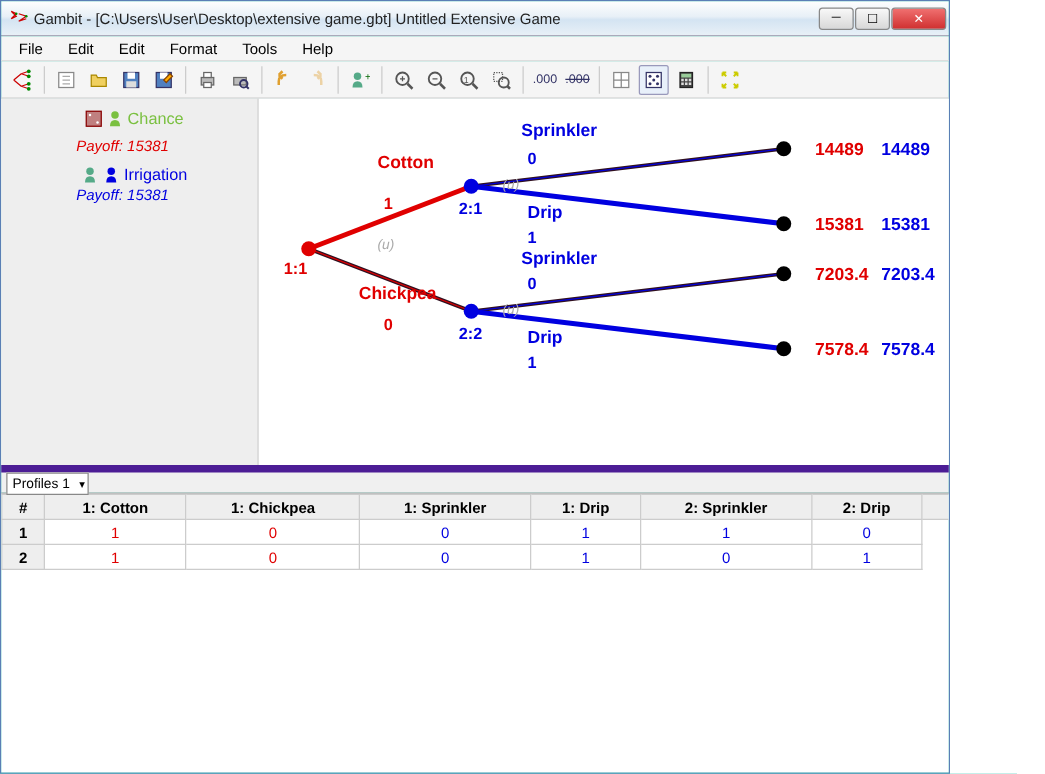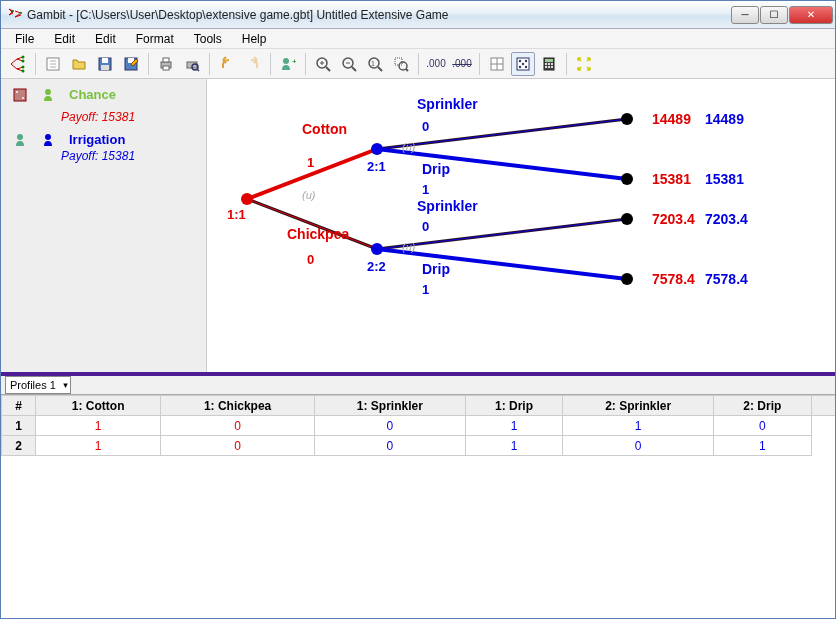--- a/index.html
+++ b/index.html
@@ -4,21 +4,21 @@
 <style>
   * { box-sizing: border-box; }
   body {
     margin: 0;
     font-family: Tahoma, Arial, sans-serif;
     font-size: 11px;
     background: #fff;
     user-select: none;
   }
   .window {
-    width: 836px;
+    width: 760px;
     height: 619px;
     border: 1px solid #5a7fb5;
     display: flex;
     flex-direction: column;
     background: #14b8a6;
   }
   .titlebar {
     height: 28px;
     background: linear-gradient(to bottom, #fefefe 0%, #e8f0f7 45%, #d4e4f2 55%, #e8f0f7 100%);
     display: flex;
@@ -87,46 +87,47 @@
   }
   .sidebar {
     width: 206px;
     background: #eeeeee;
     border-right: 1px solid #ccc;
     padding: 6px 4px;
   }
   .player-row {
     display: flex;
     align-items: center;
-    gap: 14px;
+    gap: 3px;
     padding: 2px 0 2px 8px;
     font-size: 13px;
-    font-weight: bold;
+    font-weight: normal;
+    justify-content: center;
   }
   .player-sub {
     padding-left: 56px;
     font-size: 12px;
     font-style: italic;
   }
   .tree-area {
     flex: 1;
     position: relative;
     background: #fff;
     overflow: hidden;
   }
   .tree-svg {
     position: absolute;
     left: 0; top: 0;
   }
   .profiles-bar {
     height: 22px;
     background: #f0f0f0;
-    border-top: 4px solid #4c1d95;
-    display: flex;
-    align-items: flex-end;
+    border-top: 6px solid #4c1d95;
+    display: flex;
+    align-items: flex-start;
     padding: 0 4px;
   }
   .profiles-select {
     font-size: 11px;
     height: 18px;
     border: 1px solid #888;
     background: #fff;
     padding: 0 14px 0 4px;
     position: relative;
     display: inline-flex; align-items: center;

